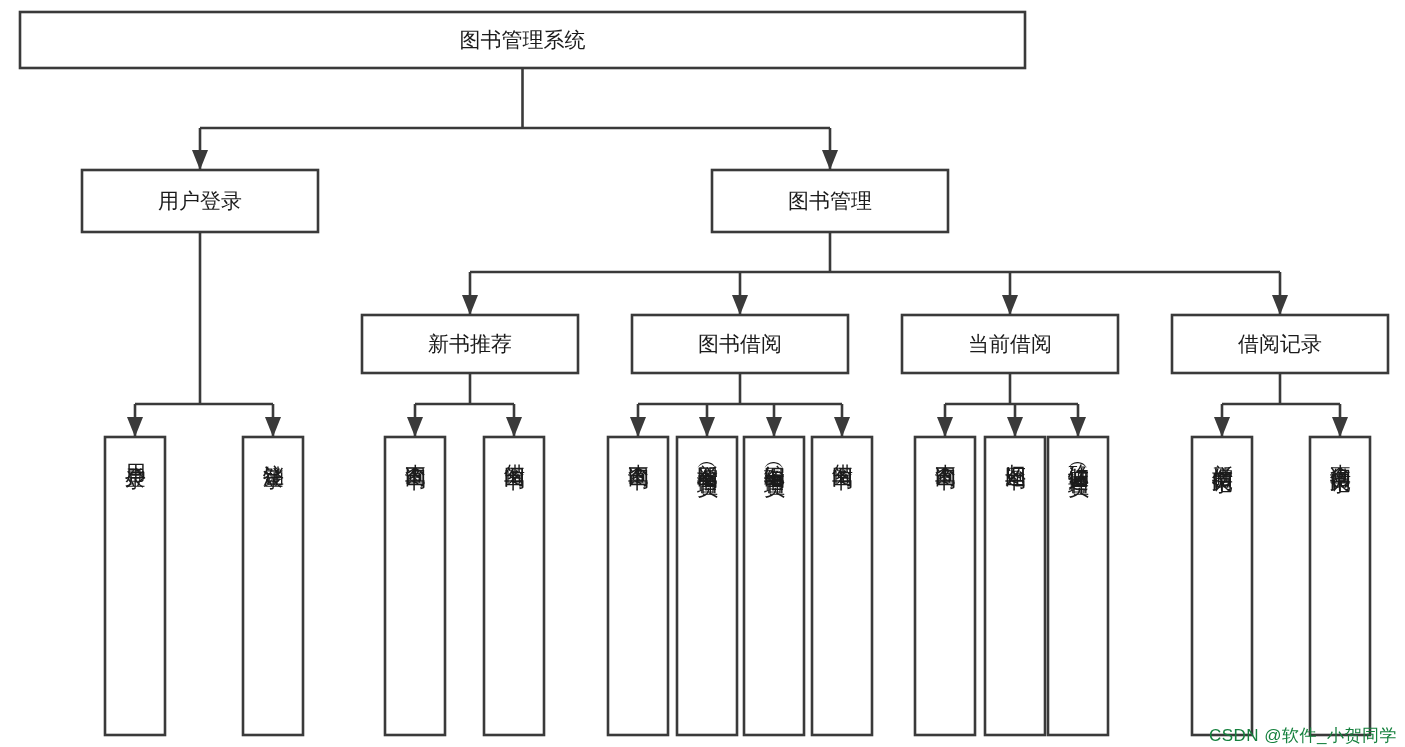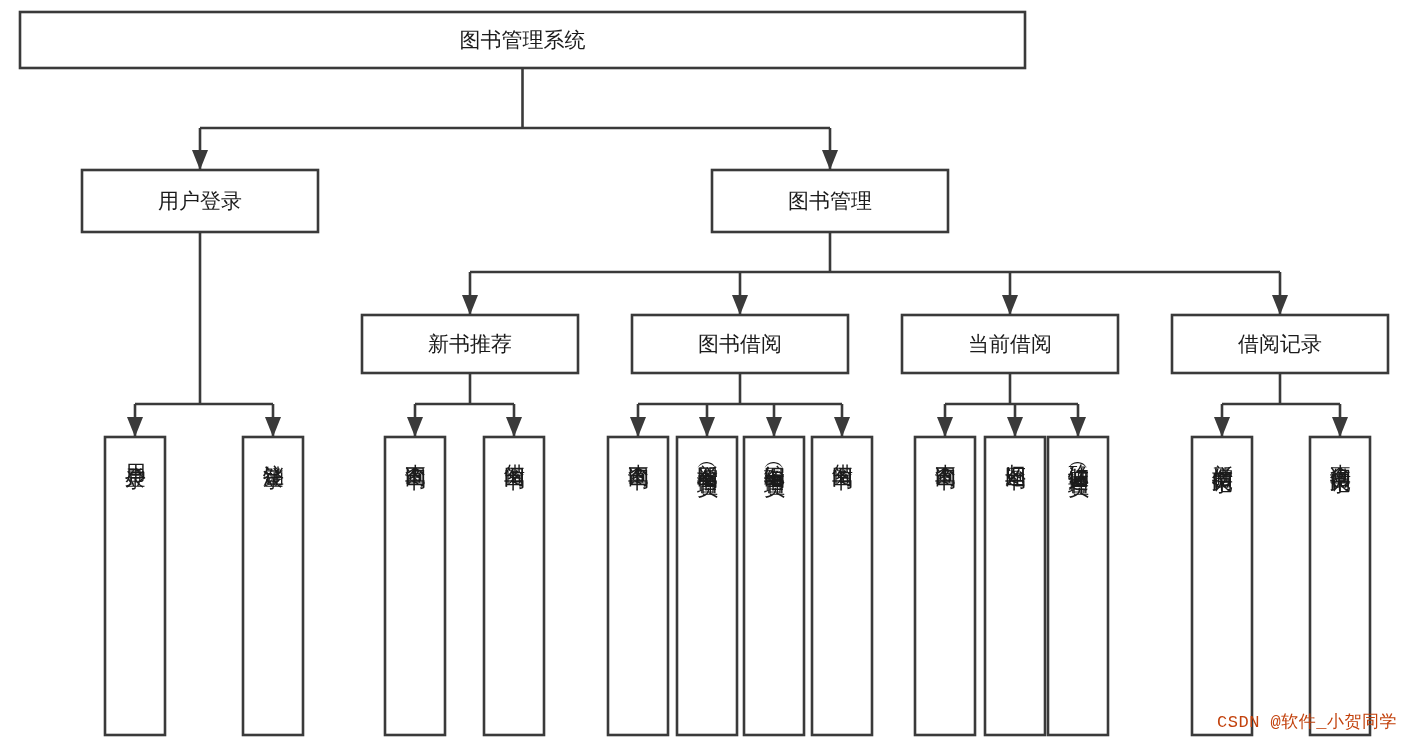--- a/index.html
+++ b/index.html
@@ -57,24 +57,24 @@
     line-height: 1.18;
     letter-spacing: 2px;
     color: #1b1b1b;
     white-space: nowrap;
     text-align: left;
     pointer-events: none;
   }
   .watermark {
     position: absolute;
     right: 8px;
-    bottom: 14px;
-    font-family: Liberation Mono, monospace;
+    bottom: 0;
+    font-family: Liberation Sans, sans-serif;
     font-size: 17px;
-    color: #c2410c;
+    color: #15803d;
     letter-spacing: 0.5px;
     white-space: nowrap;
   }
 </style>
 </head>
 <body>
 
 <div id="diagram-root">
 
   <svg id="flow-svg" viewBox="0 0 1405 747">

